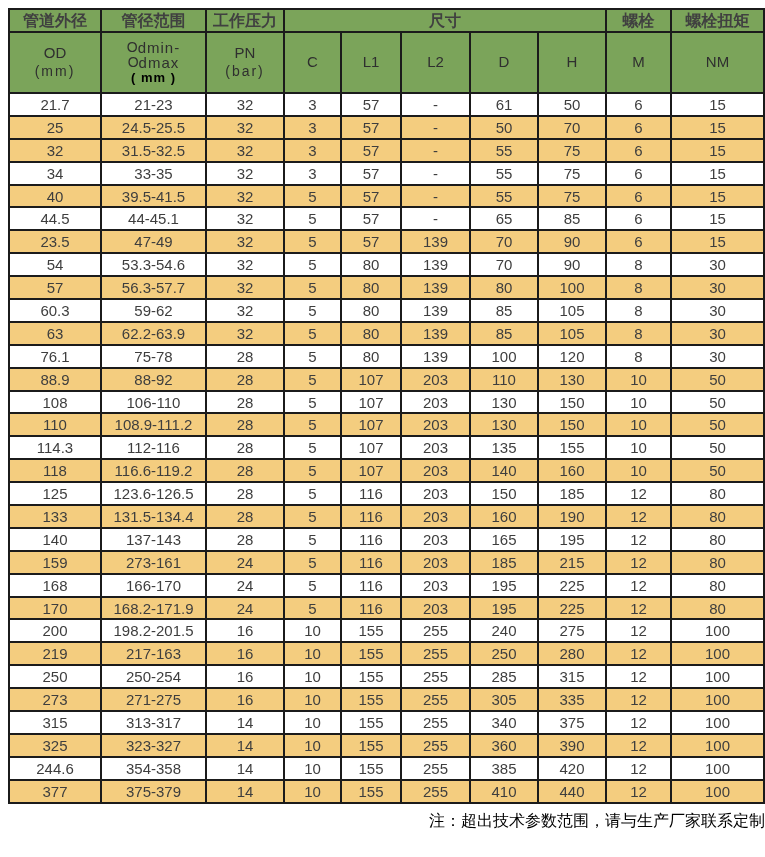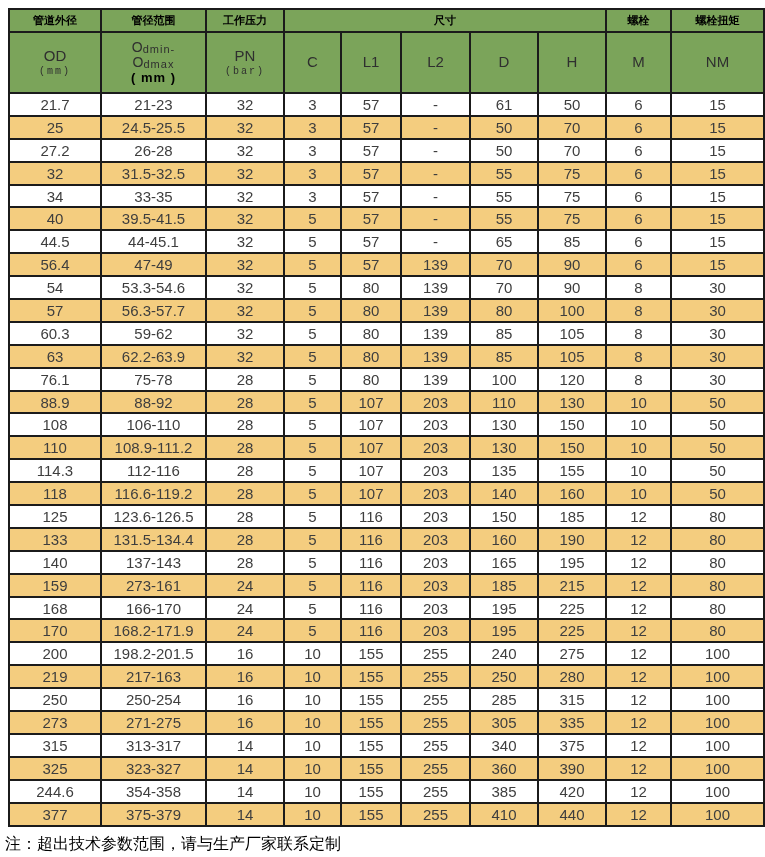--- a/index.html
+++ b/index.html
@@ -24,53 +24,54 @@
   table.spec th, table.spec td{
     border:2px solid var(--border);
     text-align:center;
     vertical-align:middle;
     padding:0;
     overflow:hidden;
   }
   tr.group-row th{
     height:21px;
     background:var(--header-green);
-    color:#000000;
+    color:#404040;
     font-weight:bold;
-    font-size:11px;
+    font-size:16px;
     line-height:1;
   }
   tr.sub-row th{
     height:59px;
     background:var(--header-green);
     color:#2f2f2f;
     font-weight:normal;
     font-size:15px;
     line-height:1.25;
   }
   tbody td{
     height:20.9px;
     font-size:15px;
     color:var(--data-text);
     background:#ffffff;
     line-height:1;
   }
   tbody tr.alt td{ background:var(--stripe-orange); }
-  .unit{ font-size:10px; letter-spacing:2px; color:#2f2f2f;font-family:Liberation Mono, monospace; }
+  .unit{ font-size:14px; letter-spacing:2px; color:#2f2f2f; }
   .rline{ line-height:1.05; }
   .big{ font-size:14px; }
-  .sub{ font-size:11px; letter-spacing:1px; position:relative; top:1px; }
+  .sub{ font-size:15px; letter-spacing:1px; position:relative; top:1px; }
   .unit-bold{ font-weight:bold; color:#000; font-size:13px; letter-spacing:1px; }
   .note{
     font-family:"Liberation Serif", serif;
     font-size:16px;
     color:#000;
     margin-top:7px;
     margin-left:-3px;
     white-space:nowrap;
+    text-align:right;
   }
 </style>
 </head>
 <body>
 
 <div class="page">
   <table class="spec">
     <colgroup>
       <col style="width:92px">
         <col style="width:105px">
@@ -133,32 +134,20 @@
           <td>24.5-25.5</td>
           <td>32</td>
           <td>3</td>
           <td>57</td>
           <td>-</td>
           <td>50</td>
           <td>70</td>
           <td>6</td>
           <td>15</td>
         </tr>
-        <tr>
-          <td>27.2</td>
-          <td>26-28</td>
-          <td>32</td>
-          <td>3</td>
-          <td>57</td>
-          <td>-</td>
-          <td>50</td>
-          <td>70</td>
-          <td>6</td>
-          <td>15</td>
-        </tr>
         <tr class="alt">
           <td>32</td>
           <td>31.5-32.5</td>
           <td>32</td>
           <td>3</td>
           <td>57</td>
           <td>-</td>
           <td>55</td>
           <td>75</td>
           <td>6</td>
@@ -194,21 +183,21 @@
           <td>32</td>
           <td>5</td>
           <td>57</td>
           <td>-</td>
           <td>65</td>
           <td>85</td>
           <td>6</td>
           <td>15</td>
         </tr>
         <tr class="alt">
-          <td>56.4</td>
+          <td>23.5</td>
           <td>47-49</td>
           <td>32</td>
           <td>5</td>
           <td>57</td>
           <td>139</td>
           <td>70</td>
           <td>90</td>
           <td>6</td>
           <td>15</td>
         </tr>

